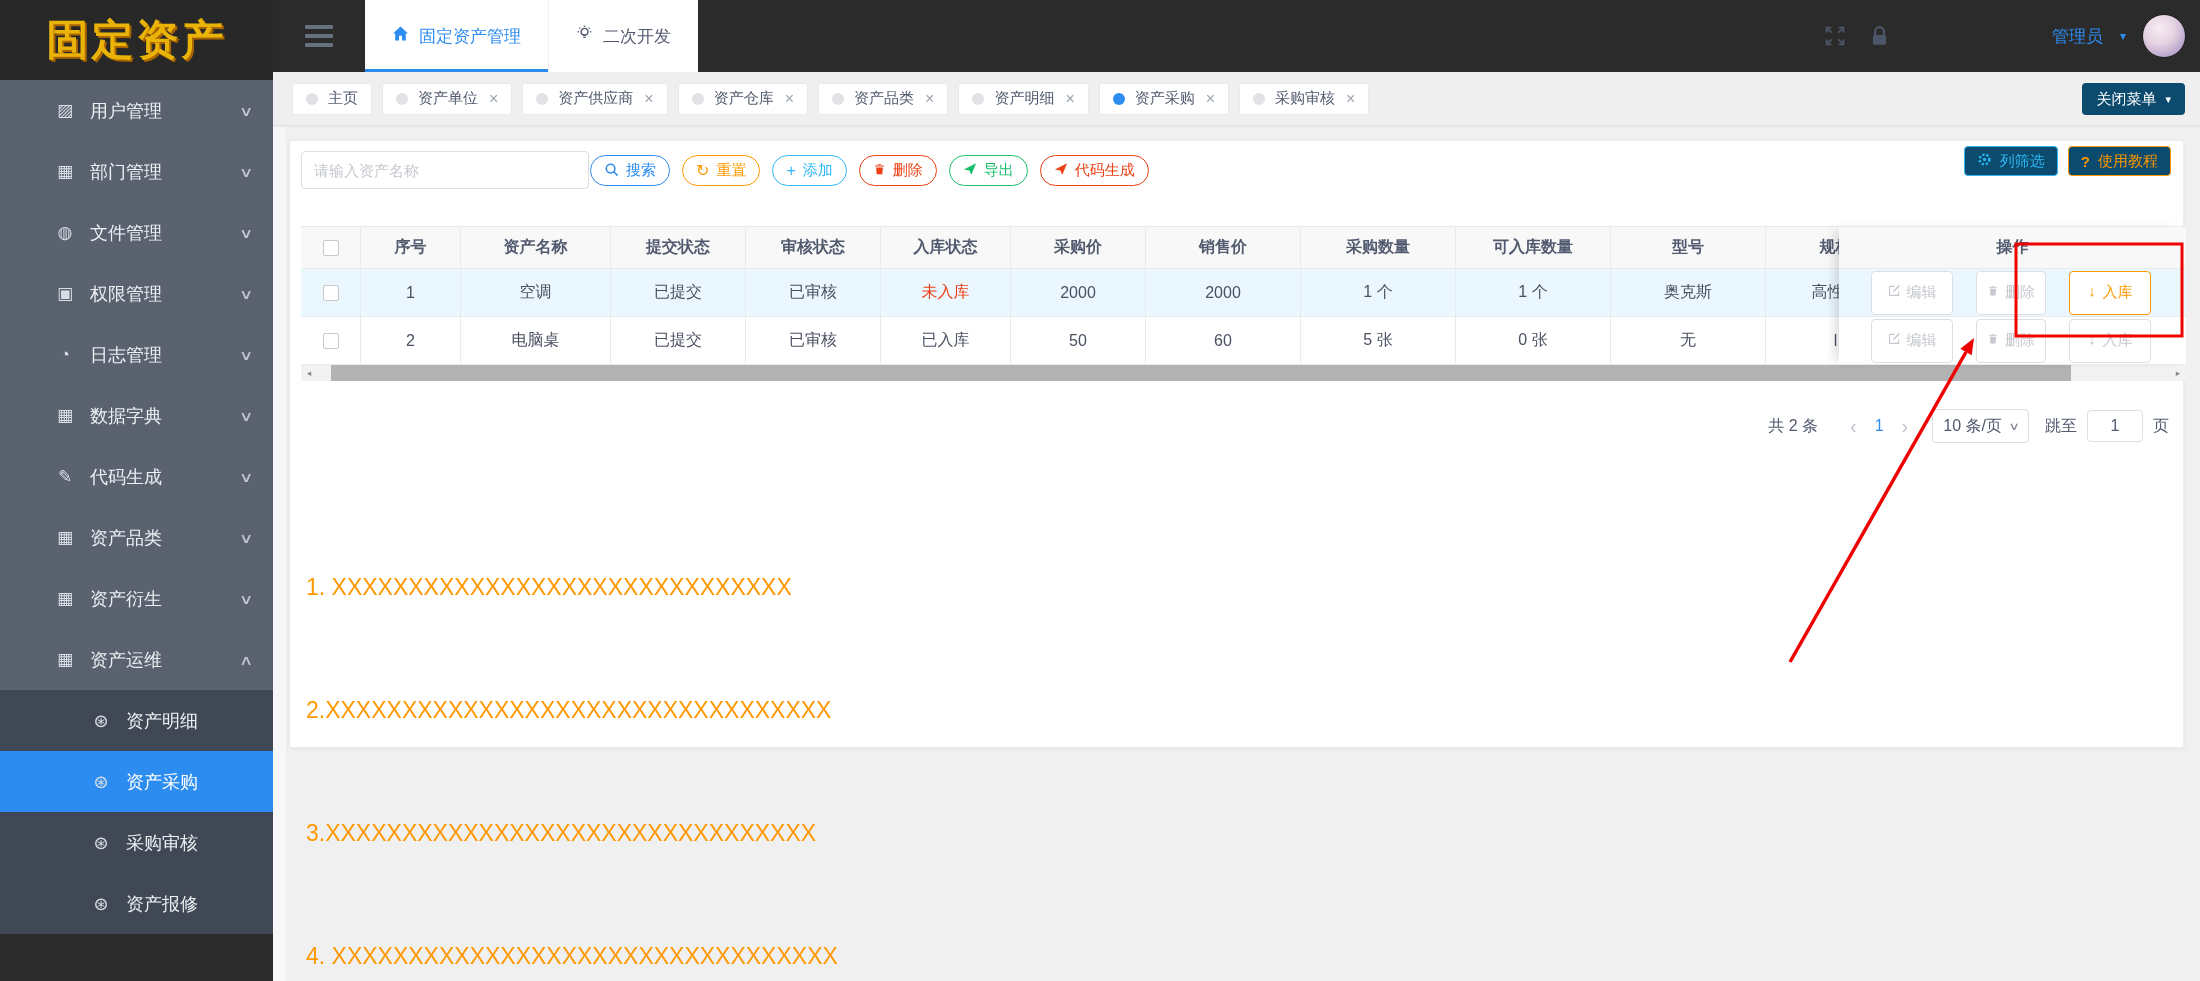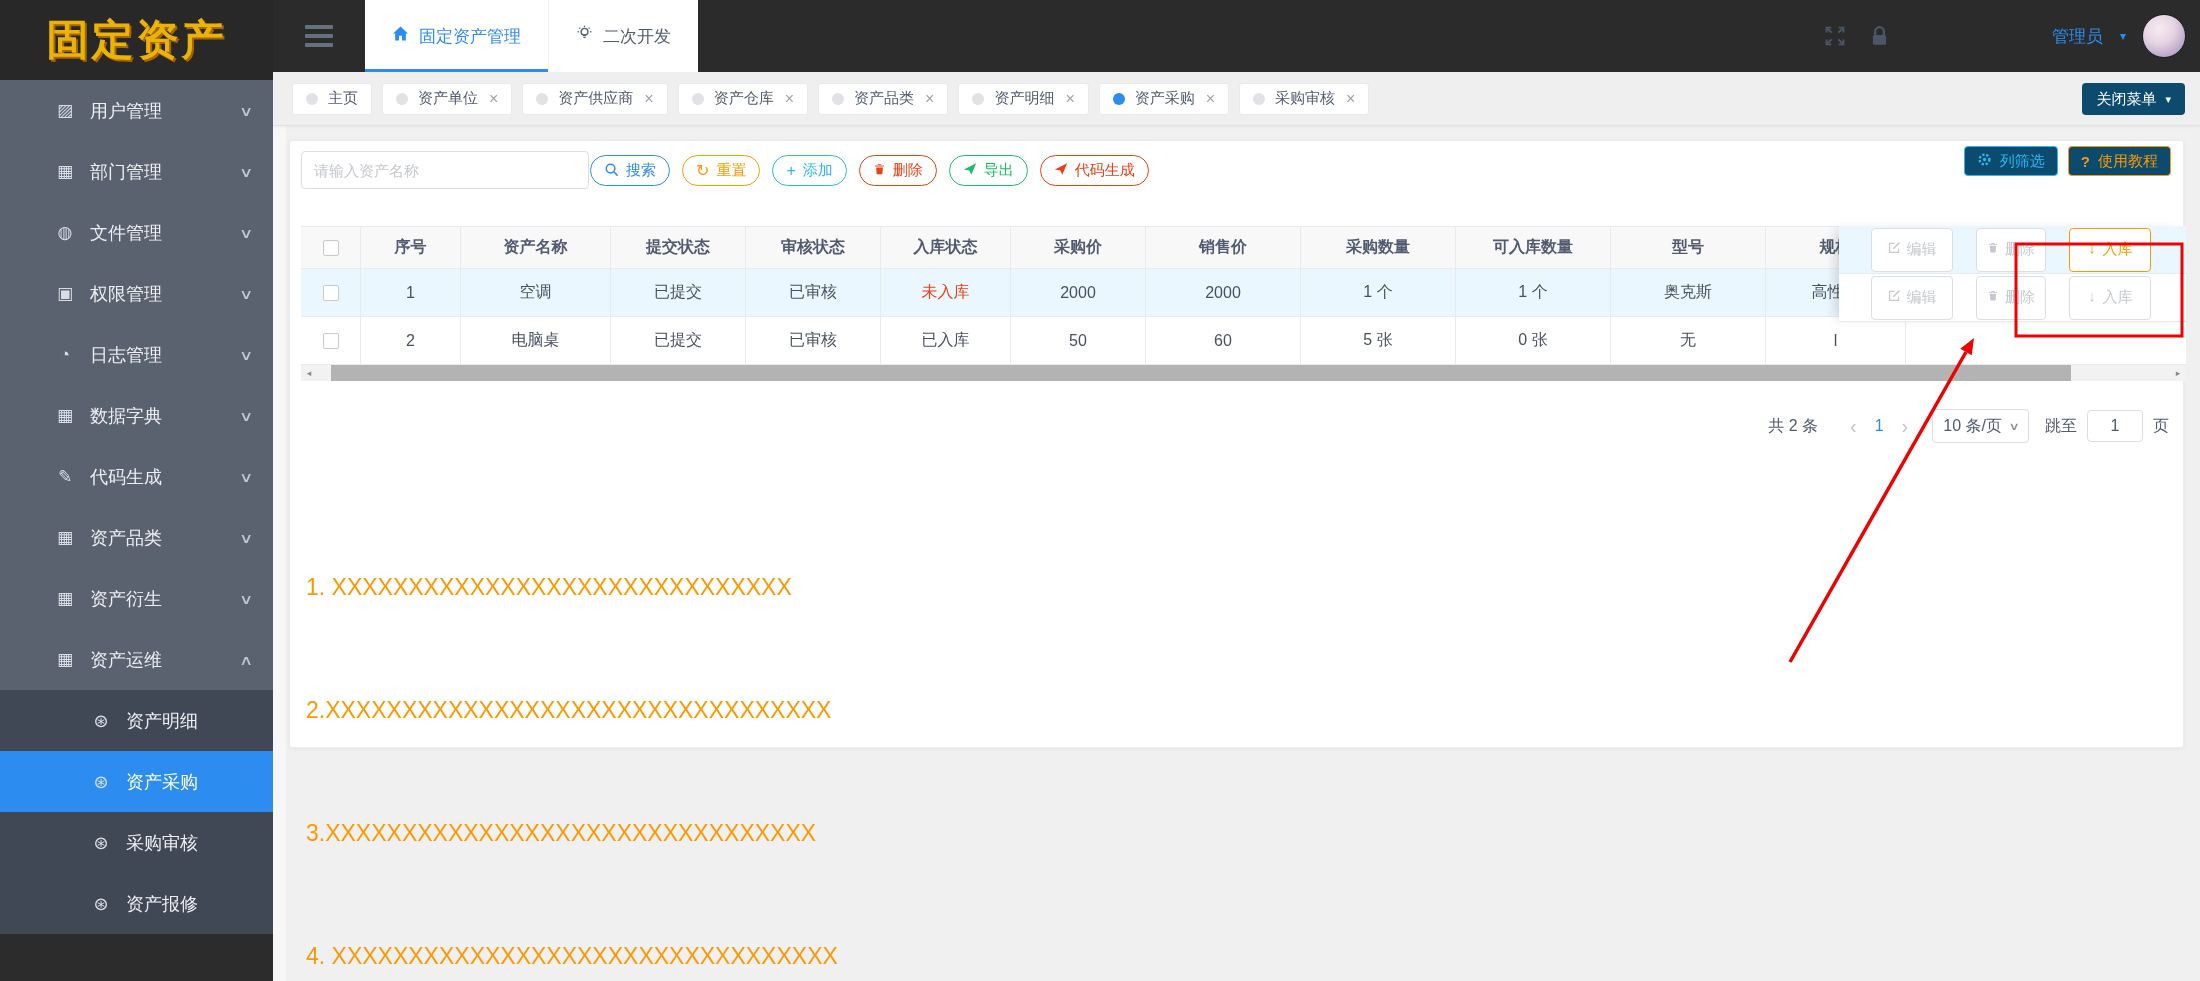--- a/index.html
+++ b/index.html
@@ -410,20 +410,21 @@
           <div class="cell c7">60</div>
           <div class="cell c8">5 张</div>
           <div class="cell c9">0 张</div>
           <div class="cell c10">无</div>
           <div class="cell c11">l</div>
           <div class="cell cfill"></div>
         </div>
       </div>
 
       <div class="fixed-col">
+        <div class="f-head">操作</div>
         <div class="f-row blue">
           <button class="act-btn w82">
             <span>
               <svg width="13" height="13" viewBox="0 0 16 16">
                   <path fill="none" stroke="currentColor" stroke-width="1.4" d="M13 9.5V14H2V3h6"></path>
                   <path stroke="currentColor" stroke-width="1.8" d="M6.5 9.5 14 2"></path>
                 </svg>
             </span>
               <span>编辑</span>
           </button>

